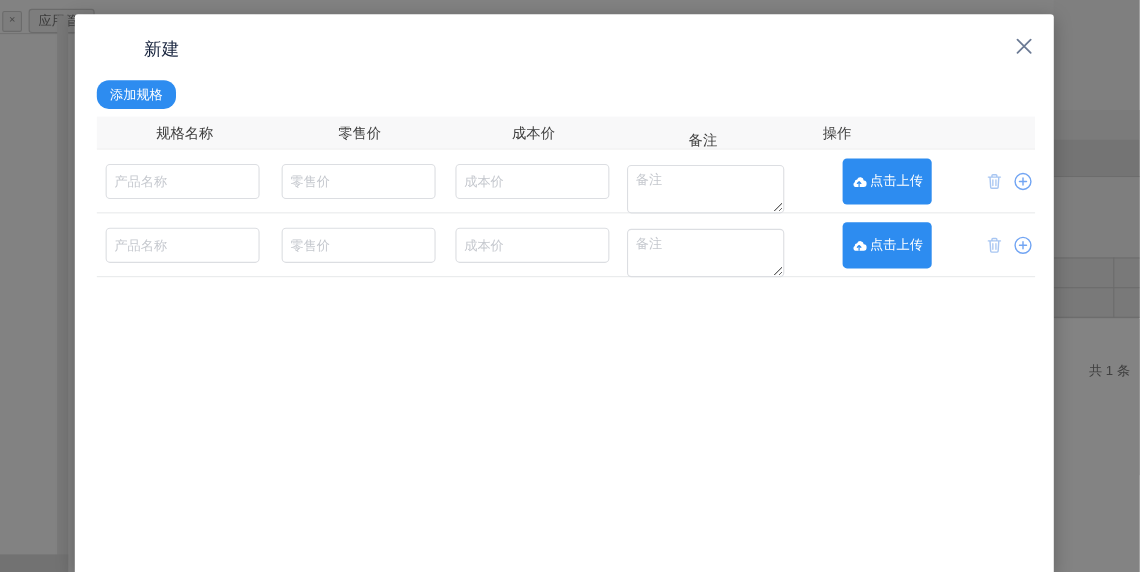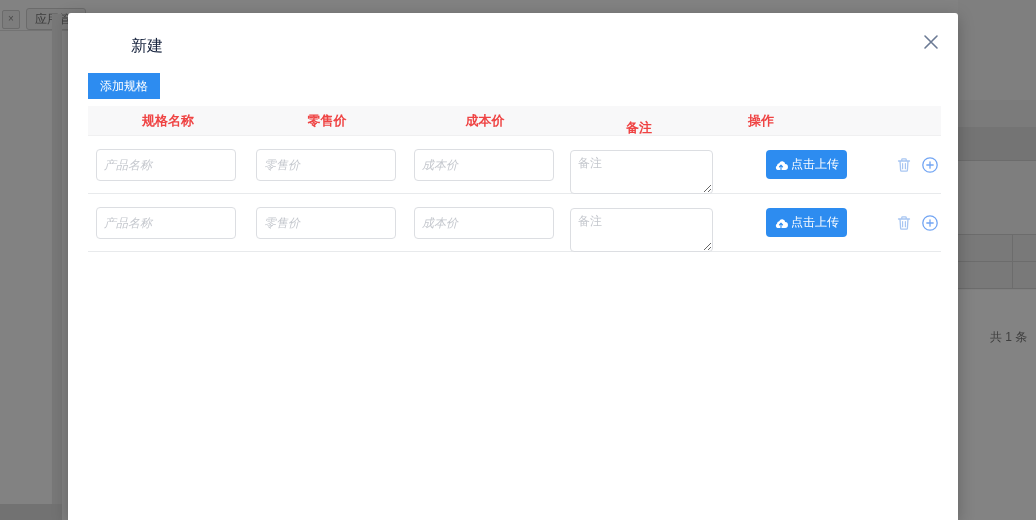--- a/index.html
+++ b/index.html
@@ -50,53 +50,52 @@
     position: absolute; left: 20px; top: 22px;
     font-size: 16px; color: #17233d; font-weight: 500; line-height: 22px; margin-left: 43px;
   }
   .modal-close {
     position: absolute; right: 14px; top: 18px; width: 26px; height: 26px;
     display: flex; align-items: center; justify-content: center; cursor: pointer;
   }
   .btn-primary {
     position: absolute; left: 20px; top: 60px; height: 26px;
     background: var(--primary, #2d8cf0); color: #fff; font-size: 12px;
-    border: none; border-radius: 0; padding: 0 12px; line-height: 26px; cursor: pointer;
+    border: none; border-radius: 11px; padding: 0 12px; line-height: 26px; cursor: pointer;
   }
 
   
   .spec-table { position: absolute; left: 20px; top: 93px; width: 853px; }
   .thead {
     display: flex; align-items: center; height: 30px;
     background: #f8f8f9; border-bottom: 1px solid #f0f0f1;
   }
-  .th { font-size: 13px; font-weight: 700; color: #ef4444; text-align: center; }
+  .th { font-size: 13px; font-weight: 400; color: #404040; text-align: center; }
   .c1 { width: 160px; } .c2 { width: 158px; } .c3 { width: 158px; }
   .c4 { width: 150px; margin-top: 15px; } .c5 { width: 133px; } .c6 { width: 94px; }
   .trow {
     display: flex; align-items: center; height: 58px;
     border-bottom: 1px solid #e8eaec;
   }
   .cell { display: flex; align-items: center; }
   .spec-input {
     margin-left: 8px; width: 140px; height: 32px;
     border: 1px solid #dcdee2; border-radius: 4px;
     font-size: 12px; padding: 0 7px; color: #515a6e; outline: none;
     font-family: "Liberation Sans", "DejaVu Sans", sans-serif;
-    font-style: italic;
   }
   .spec-input::placeholder, .spec-textarea::placeholder { color: #c5c8ce; opacity: 1; }
   .spec-textarea {
     margin-left: 6px; width: 143px; height: 44px;
     border: 1px solid #dcdee2; border-radius: 4px;
     font-size: 12px; padding: 4px 7px; color: #515a6e; outline: none;
     resize: both; font-family: "Liberation Sans", "DejaVu Sans", sans-serif;
   }
   .upload-btn {
-    margin-left: 52px; height: 29px; display: inline-flex; align-items: center; gap: 3px;
+    margin-left: 52px; height: 42px; display: inline-flex; align-items: center; gap: 3px;
     background: var(--primary, #2d8cf0); color: #fff; font-size: 12px;
     border: none; border-radius: 4px; padding: 0 8px; cursor: pointer; white-space: nowrap;
   }
   .ops { justify-content: flex-end; gap: 6px; padding-right: 1px; }
   .icon-btn { width: 20px; height: 20px; display: inline-flex; align-items: center; justify-content: center; cursor: pointer; background: none; border: none; padding: 0; }
 </style>
 </head>
 <body>
 
 <div class="bg-layer">

